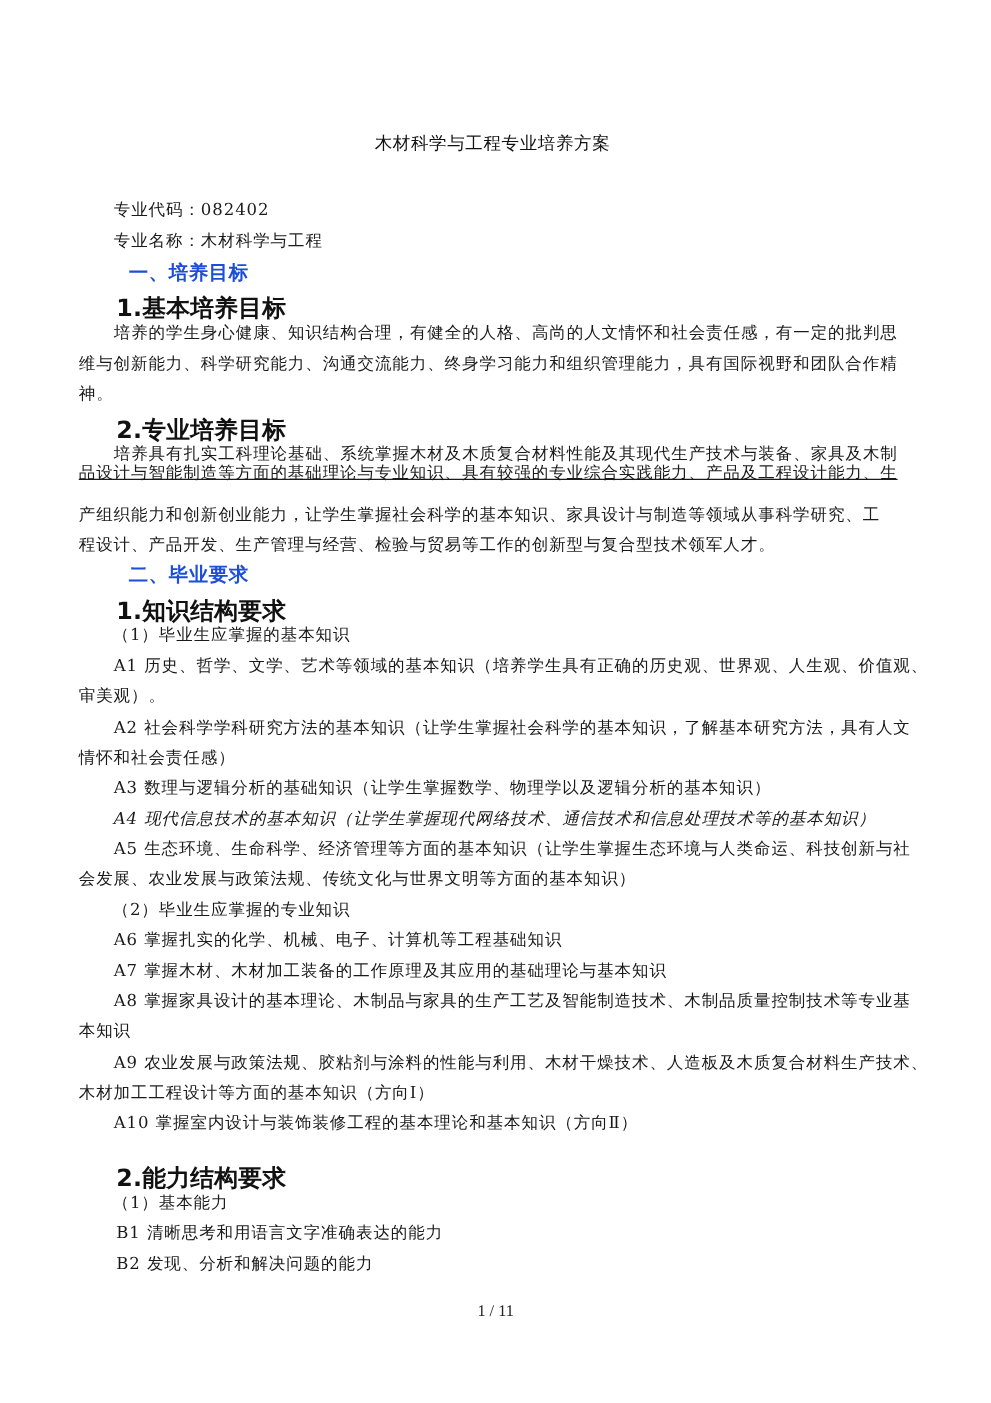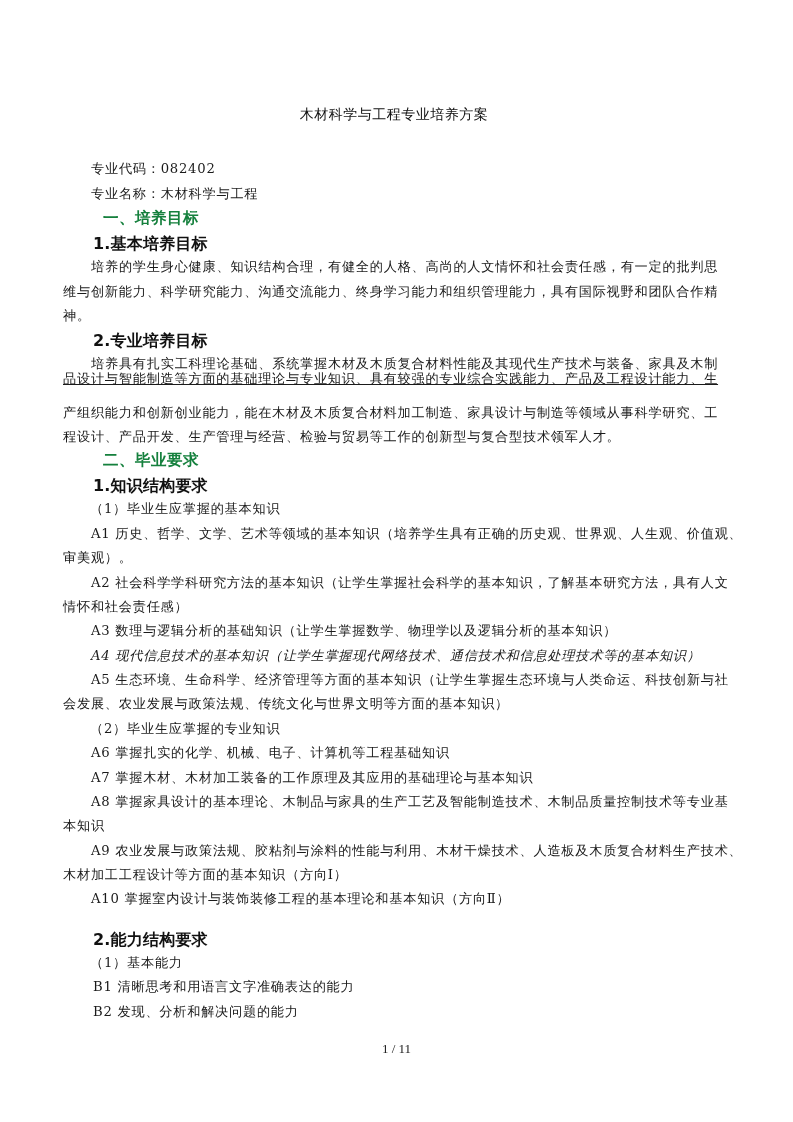--- a/index.html
+++ b/index.html
@@ -42,28 +42,28 @@
       letter-spacing: 0.75px;
     }
     .indent { padding-left: 28px; }
     .h1 {
       position: absolute;
       left: 4px;
       font-family: Liberation Sans, sans-serif;
       font-weight: bold;
       font-size: 15.5px;
       letter-spacing: 0.5px;
-      color: #15803d;
+      color: #1d4ed8;
     }
     .h2 {
       position: absolute;
       left: 30px;
       font-family: "DejaVu Sans", "Liberation Sans", sans-serif;
       font-weight: bold;
-      font-size: 16px;
+      font-size: 19px;
       letter-spacing: 0.2px;
       color: #111;
     }
     .footer {
       position: absolute;
       left: 0;
       top: 1041px;
       width: 793px;
       text-align: center;
       font-family: "Liberation Serif", "DejaVu Serif", serif;
@@ -84,21 +84,21 @@
   <div class="h1" style="top:208px;left:40px;">一、培养目标</div>
   <div class="h2" style="top:234px;">1.基本培养目标</div>
 
   <div class="line indent" style="top:259px;">培养的学生身心健康、知识结构合理，有健全的人格、高尚的人文情怀和社会责任感，有一定的批判思</div>
   <div class="line" style="top:284px;">维与创新能力、科学研究能力、沟通交流能力、终身学习能力和组织管理能力，具有国际视野和团队合作精</div>
   <div class="line" style="top:308px;">神。</div>
 
   <div class="h2" style="top:331px;">2.专业培养目标</div>
   <div class="line indent" style="top:356px;">培养具有扎实工科理论基础、系统掌握木材及木质复合材料性能及其现代生产技术与装备、家具及木制</div>
   <div class="line" style="top:371px;text-decoration:underline;">品设计与智能制造等方面的基础理论与专业知识、具有较强的专业综合实践能力、产品及工程设计能力、生</div>
-  <div class="line" style="top:405px;">产组织能力和创新创业能力，能在木材及木质复合材料加工制造、家具设计与制造等领域从事科学研究、工</div>
+  <div class="line" style="top:405px;">产组织能力和创新创业能力，让学生掌握社会科学的基本知识、家具设计与制造等领域从事科学研究、工</div>
   <div class="line" style="top:429px;">程设计、产品开发、生产管理与经营、检验与贸易等工作的创新型与复合型技术领军人才。</div>
 
   <div class="h1" style="top:450px;left:40px;text-align:right;">二、毕业要求</div>
   <div class="h2" style="top:476px;">1.知识结构要求</div>
 
   <div class="line" style="top:501px;padding-left:27px;">（1）毕业生应掌握的基本知识</div>
   <div class="line indent" style="top:526px;">A1 历史、哲学、文学、艺术等领域的基本知识（培养学生具有正确的历史观、世界观、人生观、价值观、</div>
   <div class="line" style="top:550px;">审美观）。</div>
   <div class="line indent" style="top:575px;">A2 社会科学学科研究方法的基本知识（让学生掌握社会科学的基本知识，了解基本研究方法，具有人文</div>
   <div class="line" style="top:599px;">情怀和社会责任感）</div>

